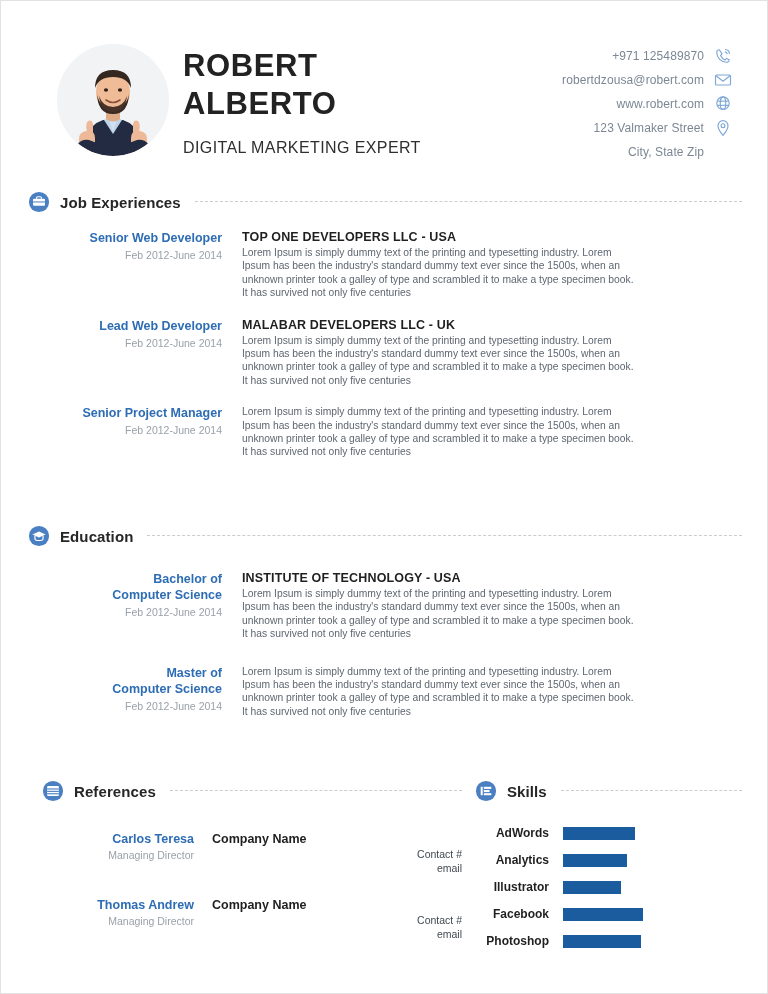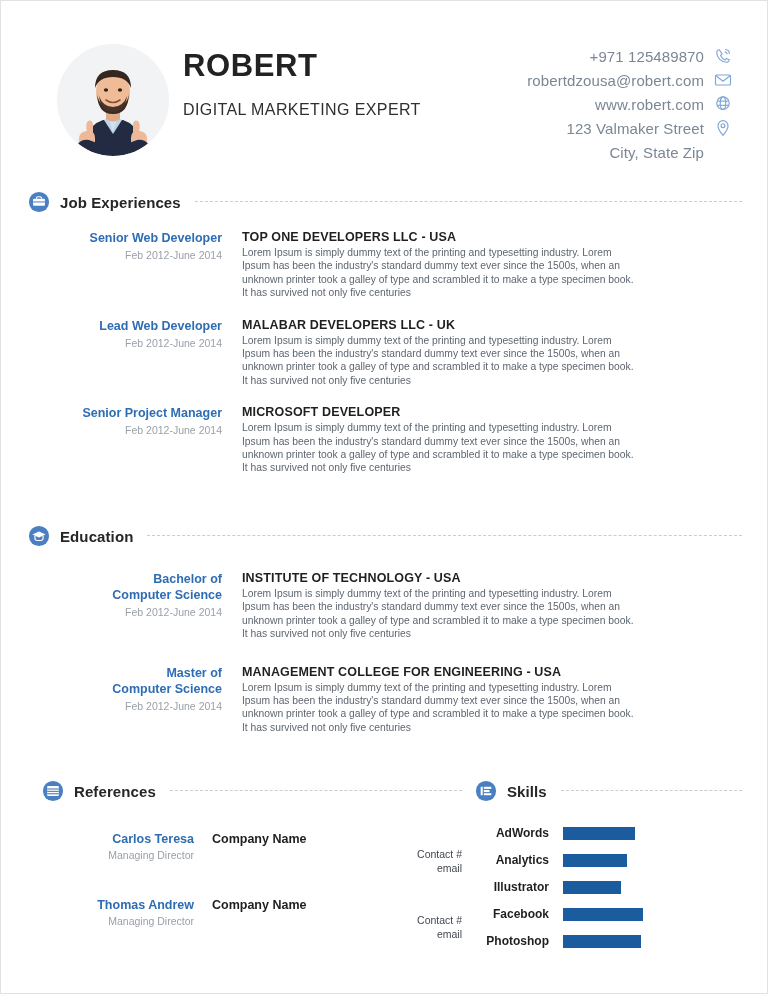--- a/index.html
+++ b/index.html
@@ -69,21 +69,21 @@
     text-align: right;
   }
   .contact-row {
     display: flex;
     align-items: center;
     justify-content: flex-end;
     height: 22px;
     margin-bottom: 2px;
   }
   .contact-text {
-    font-size: 15px;
+    font-size: 12px;
     color: #7b8794;
     letter-spacing: 0.1px;
     white-space: nowrap;
   }
   .contact-ico {
     width: 20px;
     height: 20px;
     margin-left: 9px;
     flex: 0 0 20px;
     display: block;
@@ -273,20 +273,21 @@
             <path d="M90 112 L90 95 Q90 88 83 87 L79 87 Q74 88 74 94 L74 112 Z"></path>
             <path d="M82 88 Q84 80 81 77 Q77 75 76 80 L76 89 Z"></path>
           </g>
           <path d="M92 112 L92 101 Q88 95 80 96 L72 99 L72 112 Z" fill="#222b42"></path>
         </g>
       </svg>
     </div>
 
     <div class="name-block">
       <div class="name-line1">ROBERT</div>
+      <div class="name-line2">ALBERTO</div>
       <div class="job-title">DIGITAL MARKETING  EXPERT</div>
     </div>
 
     <div class="contact">
 
       <div class="contact-row">
         <span class="contact-text">+971 125489870</span>
         <span class="contact-ico">
           <svg viewBox="0 0 24 24" fill="none" stroke="#7fa8d6" stroke-width="1.4" stroke-linecap="round" stroke-linejoin="round">
             <path d="M7.5 4.5 C6 4.5 4.5 6 4.5 7.5 c0 6.6 5.4 12 12 12 1.5 0 3-1.5 3-3 l-3.2-1.6 -1.8 1.8 c-2.4-1.1-4.3-3-5.4-5.4 l1.8-1.8 Z"></path>
@@ -374,21 +375,20 @@
           <div class="entry-desc">Lorem Ipsum is simply dummy text of the printing and typesetting industry. Lorem Ipsum has been the industry's standard dummy text ever since the 1500s, when an unknown printer took a galley of type and scrambled it to make a type specimen book. It has survived not only five centuries</div>
         </div>
       </div>
 
       <div class="entry">
         <div class="entry-left">
           <div class="entry-role">Senior Project Manager</div>
           <div class="entry-date">Feb 2012-June 2014</div>
         </div>
         <div class="entry-right">
-          <div class="entry-org">MICROSOFT DEVELOPER</div>
           <div class="entry-desc">Lorem Ipsum is simply dummy text of the printing and typesetting industry. Lorem Ipsum has been the industry's standard dummy text ever since the 1500s, when an unknown printer took a galley of type and scrambled it to make a type specimen book. It has survived not only five centuries</div>
         </div>
       </div>
 
     </div>
   </div>
 
   <div class="section" style="left:27px; top:524px; width:714px;">
 
     <div class="section-head">
@@ -417,21 +417,20 @@
         </div>
       </div>
 
       <div class="entry">
         <div class="entry-left">
           <div class="entry-role">Master of</div>
           <div class="entry-role">Computer Science</div>
           <div class="entry-date">Feb 2012-June 2014</div>
         </div>
         <div class="entry-right">
-          <div class="entry-org">MANAGEMENT COLLEGE FOR ENGINEERING - USA</div>
           <div class="entry-desc">Lorem Ipsum is simply dummy text of the printing and typesetting industry. Lorem Ipsum has been the industry's standard dummy text ever since the 1500s, when an unknown printer took a galley of type and scrambled it to make a type specimen book. It has survived not only five centuries</div>
         </div>
       </div>
 
     </div>
   </div>
 
   <div class="section" style="left:41px; top:779px; width:420px;">
 
     <div class="section-head">

